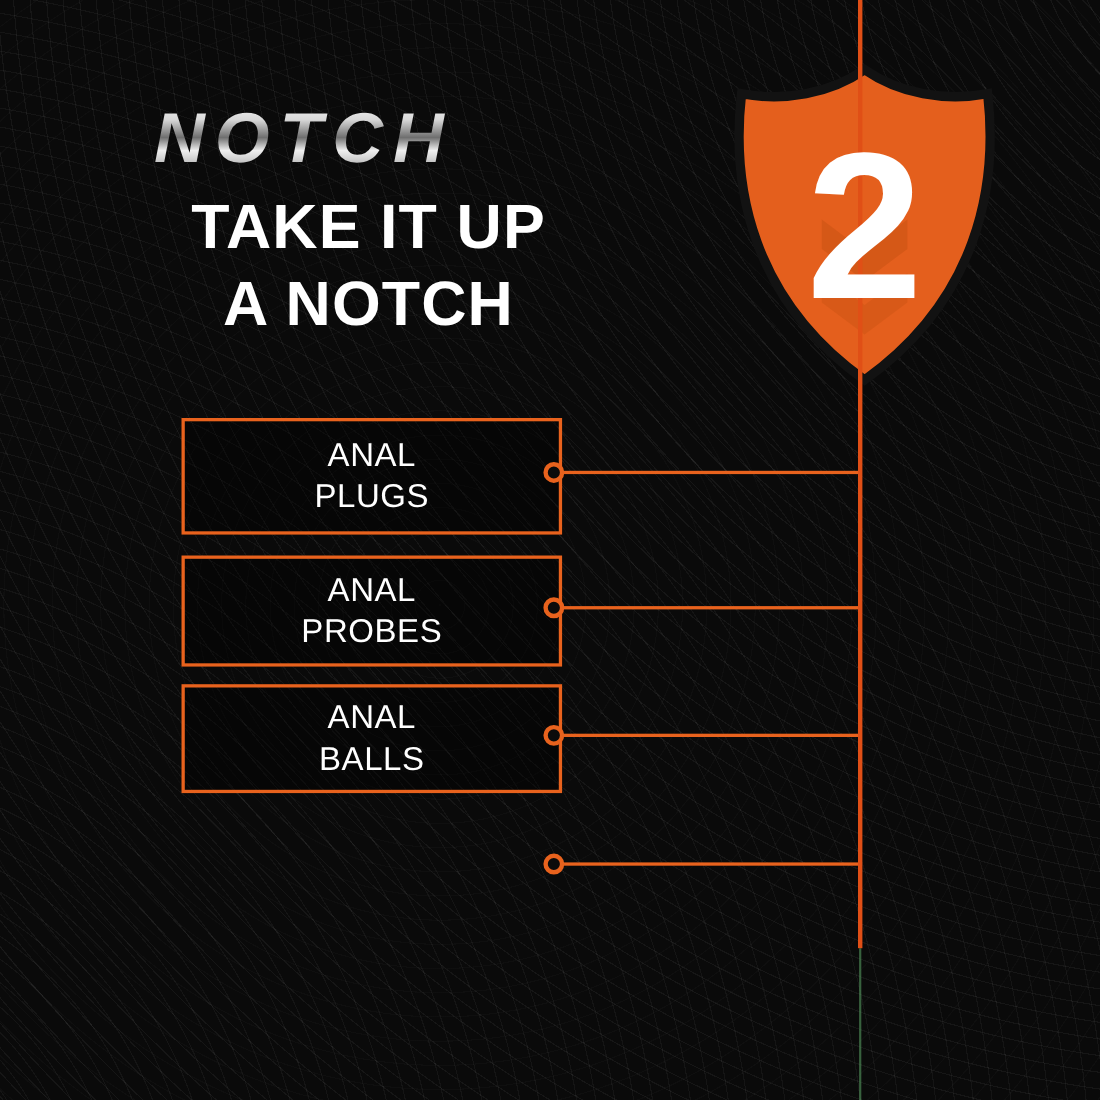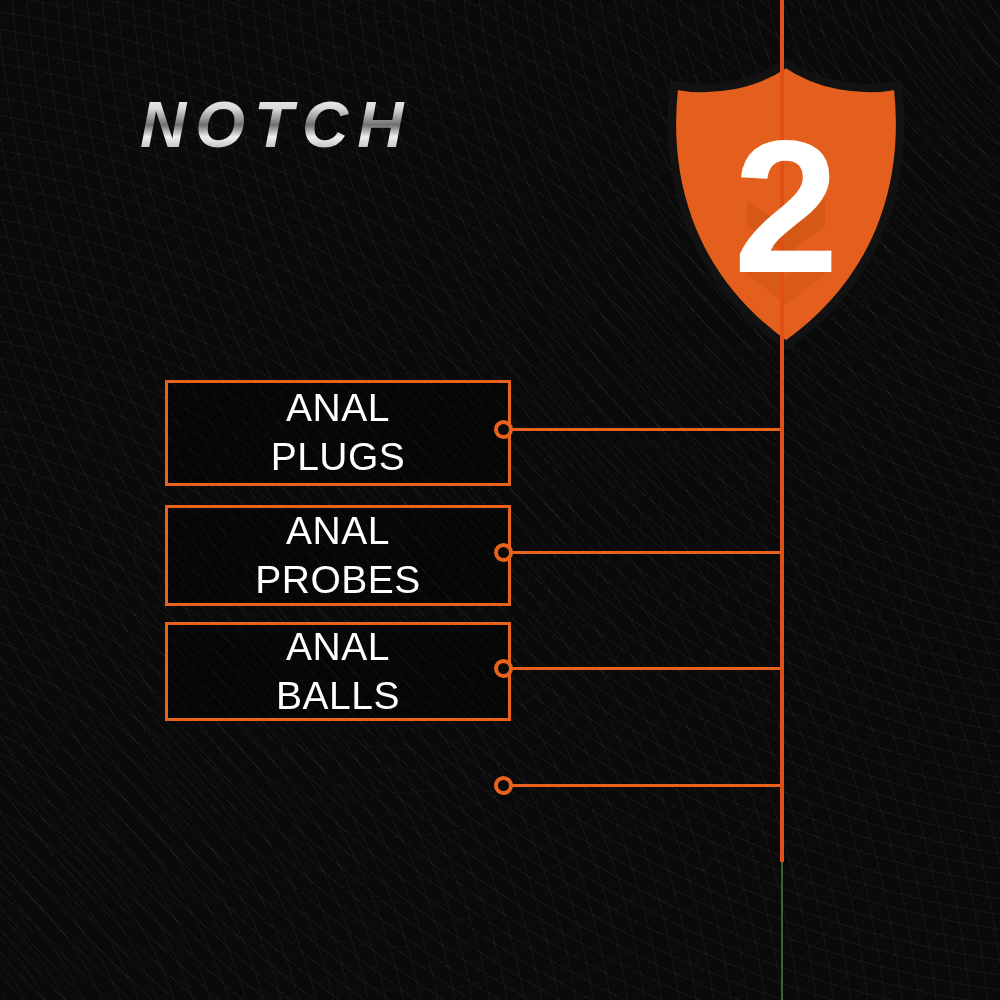--- a/index.html
+++ b/index.html
@@ -55,21 +55,21 @@
   }
 
   
   .cat-box{
     position:absolute; left:165px; width:340px;
     border:3px solid #e8621d; background:rgba(0,0,0,0.35);
     display:flex; align-items:center; justify-content:center;
     z-index:2;
   }
   .cat-label{
-    color:#ffffff; font-size:39px; line-height:1.25;
+    color:#ffffff; font-size:30px; line-height:1.25;
     text-align:center; white-space:pre-line; letter-spacing:0.5px;
   }
   .box-1{top:380px;height:100px;}
   .box-2{top:505px;height:95px;}
   .box-3{top:622px;height:93px;}
   .box-4{top:738px;height:95px;}
 
   
   .conn-line{
     position:absolute; height:3px; background:#e8621d; z-index:2;
@@ -86,20 +86,24 @@
 </head>
 <body>
 
 <div class="canvas">
 
   <div class="vline"></div>
   <div class="vline-tail"></div>
 
   <div class="logo">NOTCH</div>
 
+  <div class="headline">
+    <div>TAKE IT UP</div>
+    <div>A NOTCH</div>
+  </div>
 
   <div class="shield-wrap">
     <svg viewBox="0 0 220 245" aria-hidden="true">
       <path d="M110 6 C 136 24, 170 30, 202 24 C 210 94, 194 178, 110 238 C 26 178, 10 94, 18 24 C 50 30, 84 24, 110 6 Z" fill="#e45f1d" stroke="#121212" stroke-width="7"></path>
       <path d="M78 118 L110 142 L142 118 L142 140 L110 164 L78 140 Z" fill="#c44f12" opacity="0.45"></path>
       <path d="M78 158 L110 182 L142 158 L142 180 L110 204 L78 180 Z" fill="#c44f12" opacity="0.35"></path>
     </svg>
   </div>
   <div class="shield-number">2</div>
 

